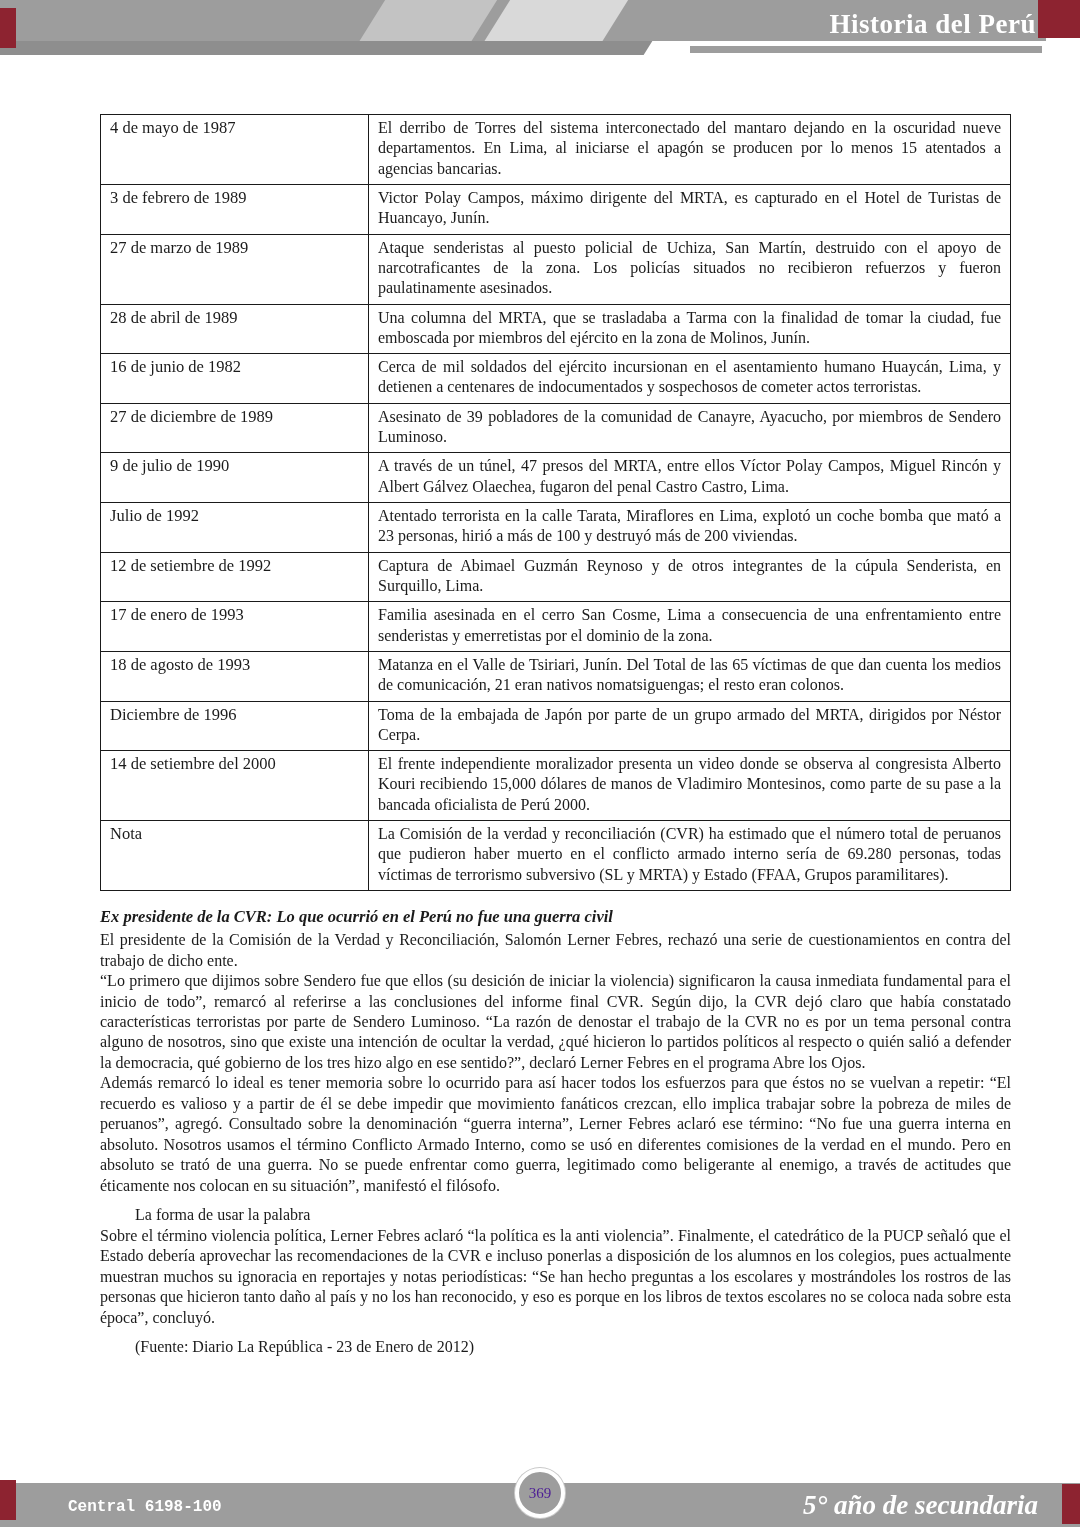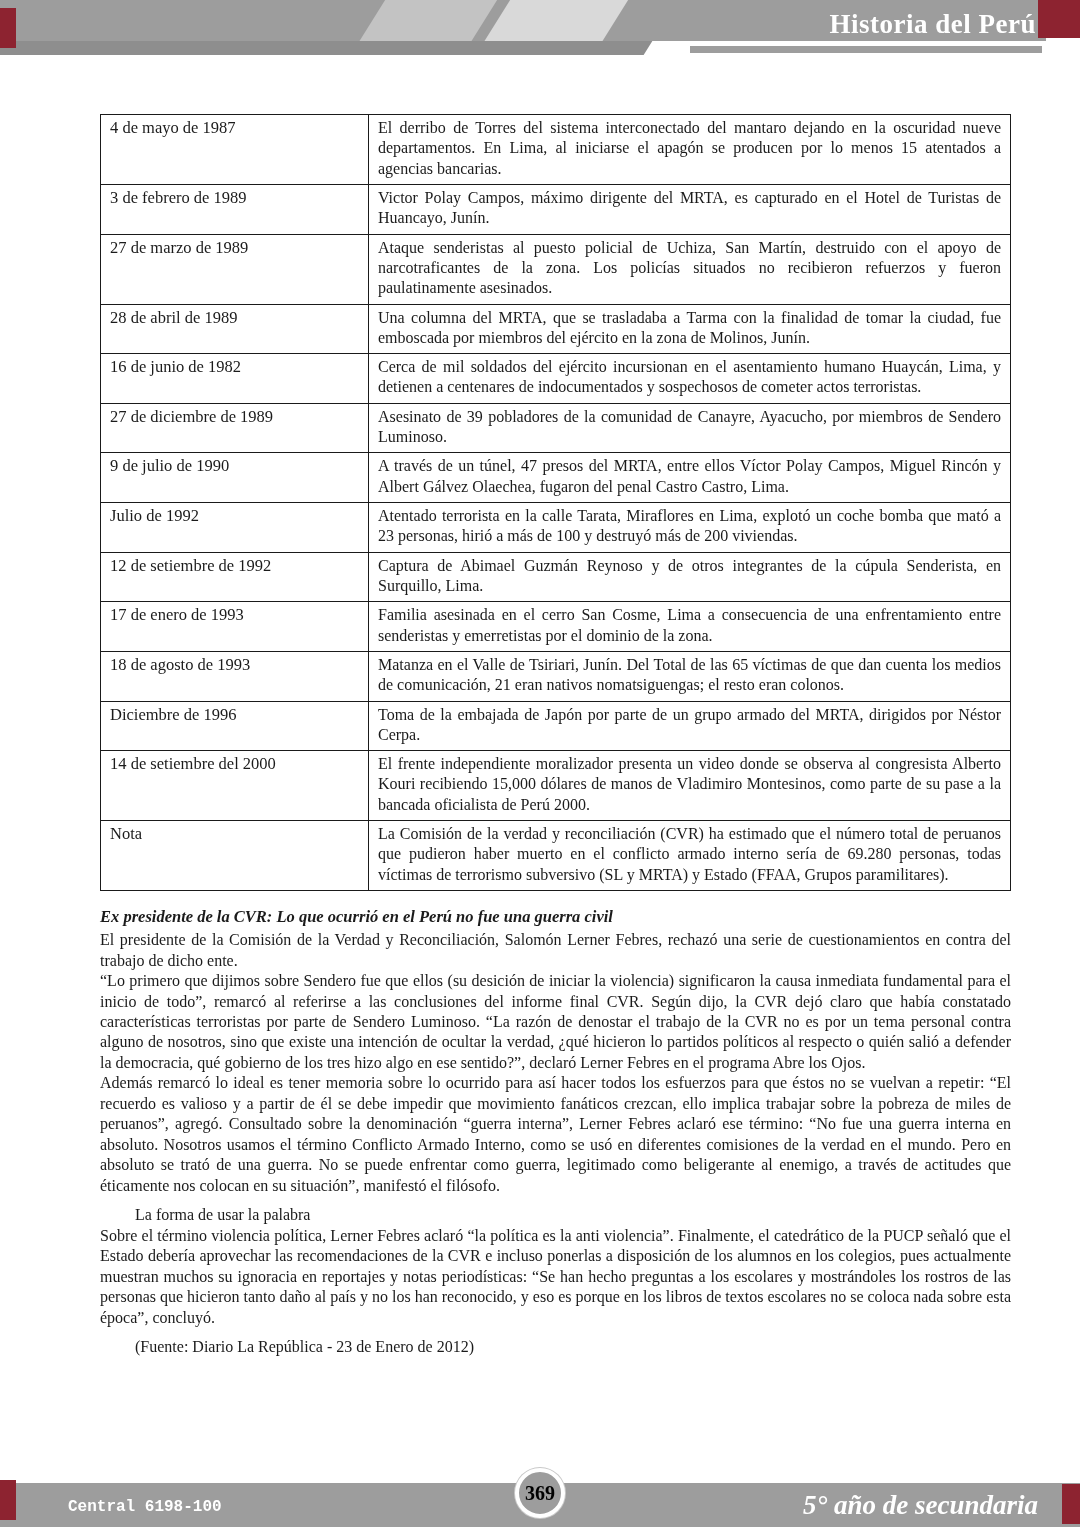--- a/index.html
+++ b/index.html
@@ -120,21 +120,21 @@
   .page-number-badge {
     position: absolute; left: 515px; bottom: 9px;
     width: 50px; height: 50px;
     border-radius: 50%;
     background: #9d9d9d;
     border: 4px solid #ffffff;
     box-shadow: 0 0 0 1px #c9c9c9;
     display: flex; align-items: center; justify-content: center;
   }
   .page-number-badge span {
-    color: #000000; font-weight: bold; font-size: 20px;
+    color: #4c1d95; font-weight: normal; font-size: 15px;
     font-family: "Liberation Serif", serif;
   }
 </style>
 </head>
 <body>
 
 <div class="page">
 
   <header>
     <div class="band-main">

